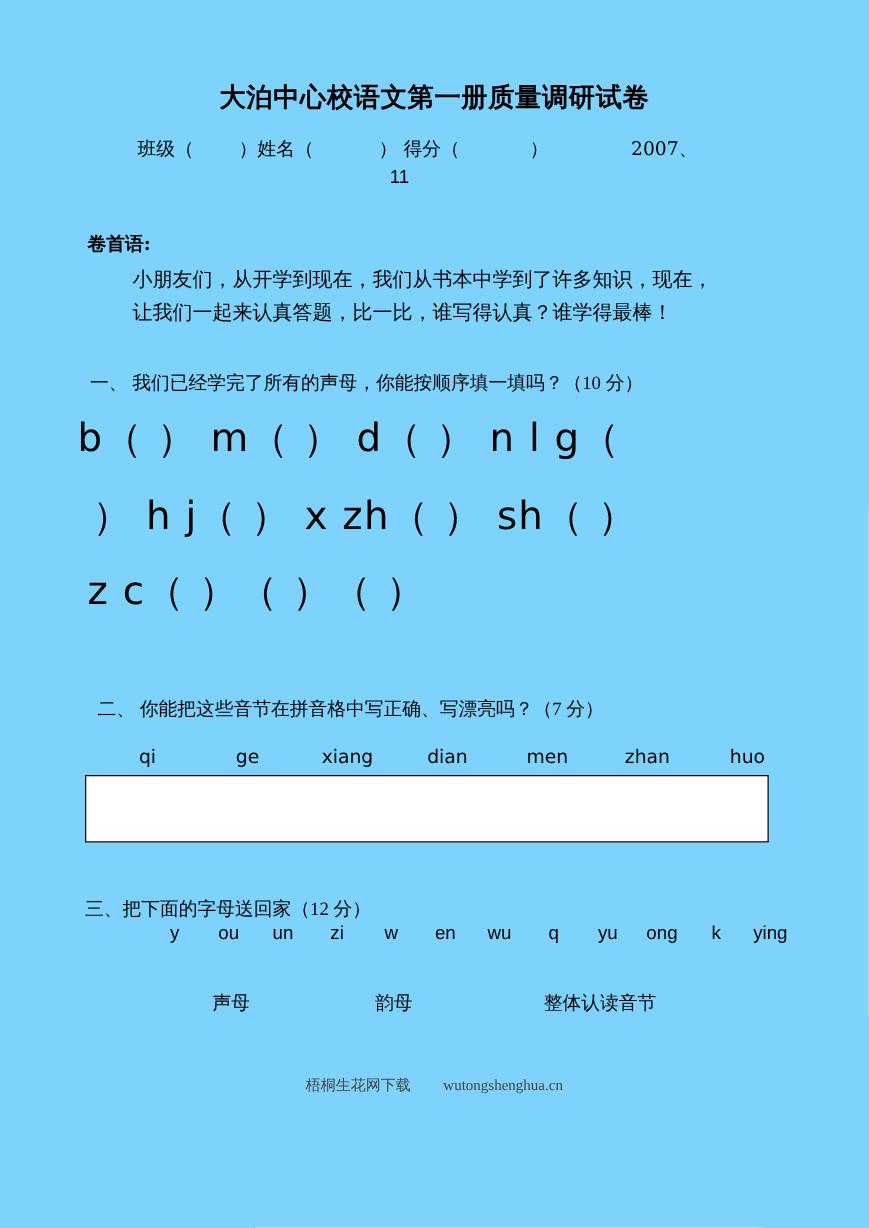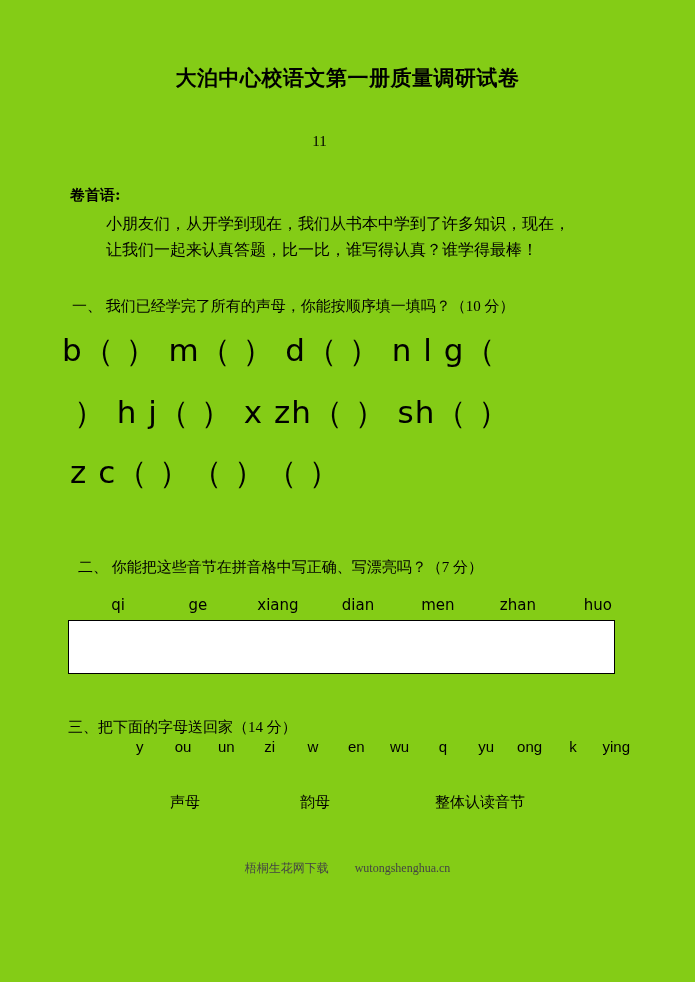--- a/index.html
+++ b/index.html
@@ -13,21 +13,21 @@
     position: relative;
     font-family: "DejaVu Sans", sans-serif;
     color: #000000;
     overflow: hidden;
   }
   .page {
     position: absolute;
     left: 0; top: 0;
     width: 695px;
     height: 982px;
-    background: #84cc16;
+    background: #7dd3fc;
   }
 
   
   .doc-title {
     position: absolute;
     left: 0;
     top: 64px;
     width: 695px;
     text-align: center;
     font-family: "DejaVu Serif", "Liberation Serif", serif;
@@ -51,21 +51,21 @@
   .header-line .gap-md { display: inline-block; width: 52px; }
   .header-line .gap-lg { display: inline-block; width: 56px; }
   .header-line .gap-xl { display: inline-block; width: 66px; }
 
   .header-year2 {
     position: absolute;
     left: 0;
     top: 133px;
     width: 639px;
     text-align: center;
-    font-family: Liberation Serif, serif;
+    font-family: Liberation Sans, sans-serif;
     font-size: 15px;
   }
 
   .neatness-note {
     position: absolute;
     left: 0;
     top: 160px;
     width: 695px;
     text-align: center;
     font-family: "DejaVu Serif", "Liberation Serif", serif;
@@ -180,40 +180,43 @@
   }
   .footer .fspace { display: inline-block; width: 26px; }
 </style>
 </head>
 <body>
 
 <div class="page">
 
   <div class="doc-title">大泊中心校语文第一册质量调研试卷</div>
 
+  <div class="header-line">
+    <span>班级（</span><span class="gap-sm"></span><span>）</span><span>姓名（</span><span class="gap-md"></span><span>）</span> <span>得分（</span><span class="gap-lg"></span><span>）</span><span class="gap-xl"></span><span>2007、</span>
+  </div>
 
   <div class="header-year2">11</div>
 
 
   <div class="preface-label">卷首语:</div>
   <div class="preface-body">
     <div>小朋友们，从开学到现在，我们从书本中学到了许多知识，现在，</div>
     <div>让我们一起来认真答题，比一比，谁写得认真？谁学得最棒！</div>
   </div>
 
   <div class="q-heading" id="q1-heading">一、 我们已经学完了所有的声母，你能按顺序填一填吗？（10 分）</div>
   <div class="pinyin-big" id="q1-row-0">b（ ） m（ ） d（ ） n  l  g（</div>
   <div class="pinyin-big" id="q1-row-1">） h  j（ ）  x  zh（ ） sh（ ）</div>
   <div class="pinyin-big" id="q1-row-2">z  c（ ）（ ）（ ）</div>
 
   <div class="q-heading" id="q2-heading">二、 你能把这些音节在拼音格中写正确、写漂亮吗？（7 分）</div>
   <div class="syllable-row" id="q2-syllables"><span class="syl" style="width: 14.2857%;">qi</span><span class="syl" style="width: 14.2857%;">ge</span><span class="syl" style="width: 14.2857%;">xiang</span><span class="syl" style="width: 14.2857%;">dian</span><span class="syl" style="width: 14.2857%;">men</span><span class="syl" style="width: 14.2857%;">zhan</span><span class="syl" style="width: 14.2857%;">huo</span></div>
   <div class="writing-box"></div>
 
-  <div class="q-heading" id="q3-heading">三、把下面的字母送回家（14 分）</div>
+  <div class="q-heading" id="q3-heading">三、把下面的字母送回家（12 分）</div>
   <div class="letters-row" id="q3-letters"><span class="ltr" style="width: 8.3333%;">y</span><span class="ltr" style="width: 8.3333%;">ou</span><span class="ltr" style="width: 8.3333%;">un</span><span class="ltr" style="width: 8.3333%;">zi</span><span class="ltr" style="width: 8.3333%;">w</span><span class="ltr" style="width: 8.3333%;">en</span><span class="ltr" style="width: 8.3333%;">wu</span><span class="ltr" style="width: 8.3333%;">q</span><span class="ltr" style="width: 8.3333%;">yu</span><span class="ltr" style="width: 8.3333%;">ong</span><span class="ltr" style="width: 8.3333%;">k</span><span class="ltr" style="width: 8.3333%;">ying</span></div>
   <div class="category-row" id="q3-categories">
       <span class="cat c0">声母</span>
       <span class="cat c1">韵母</span>
       <span class="cat c2">整体认读音节</span>
     </div>
 
   <div class="footer">
     <span>梧桐生花网下载</span><span class="fspace"></span><span>wutongshenghua.cn</span>
   </div>

